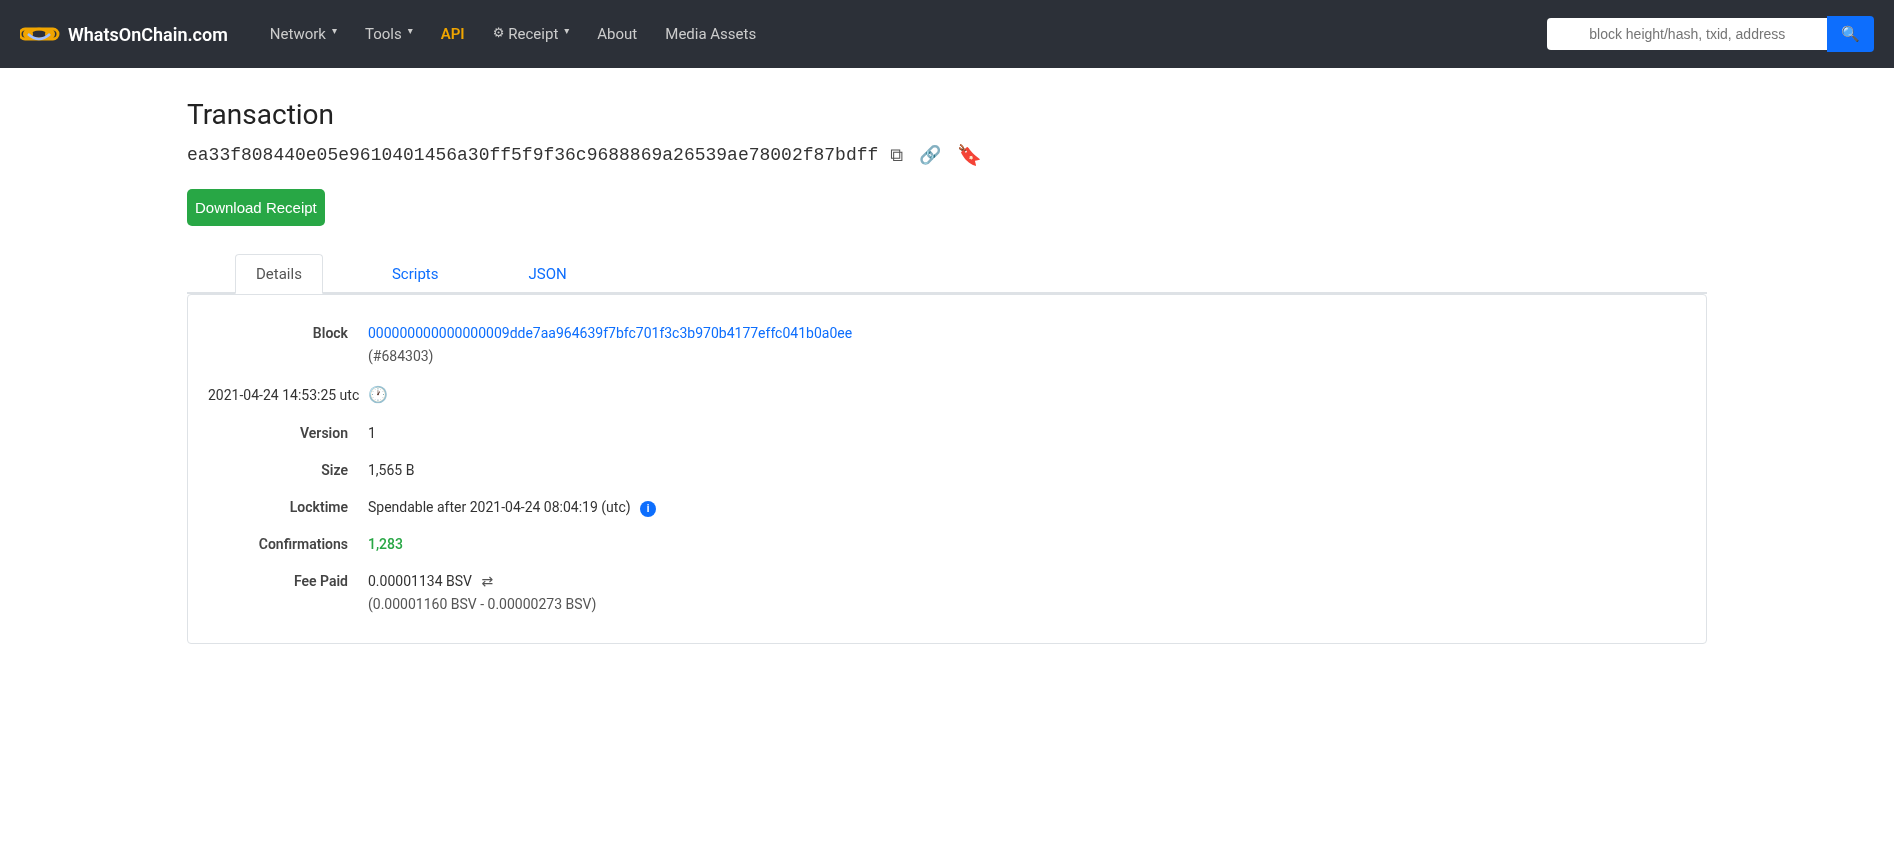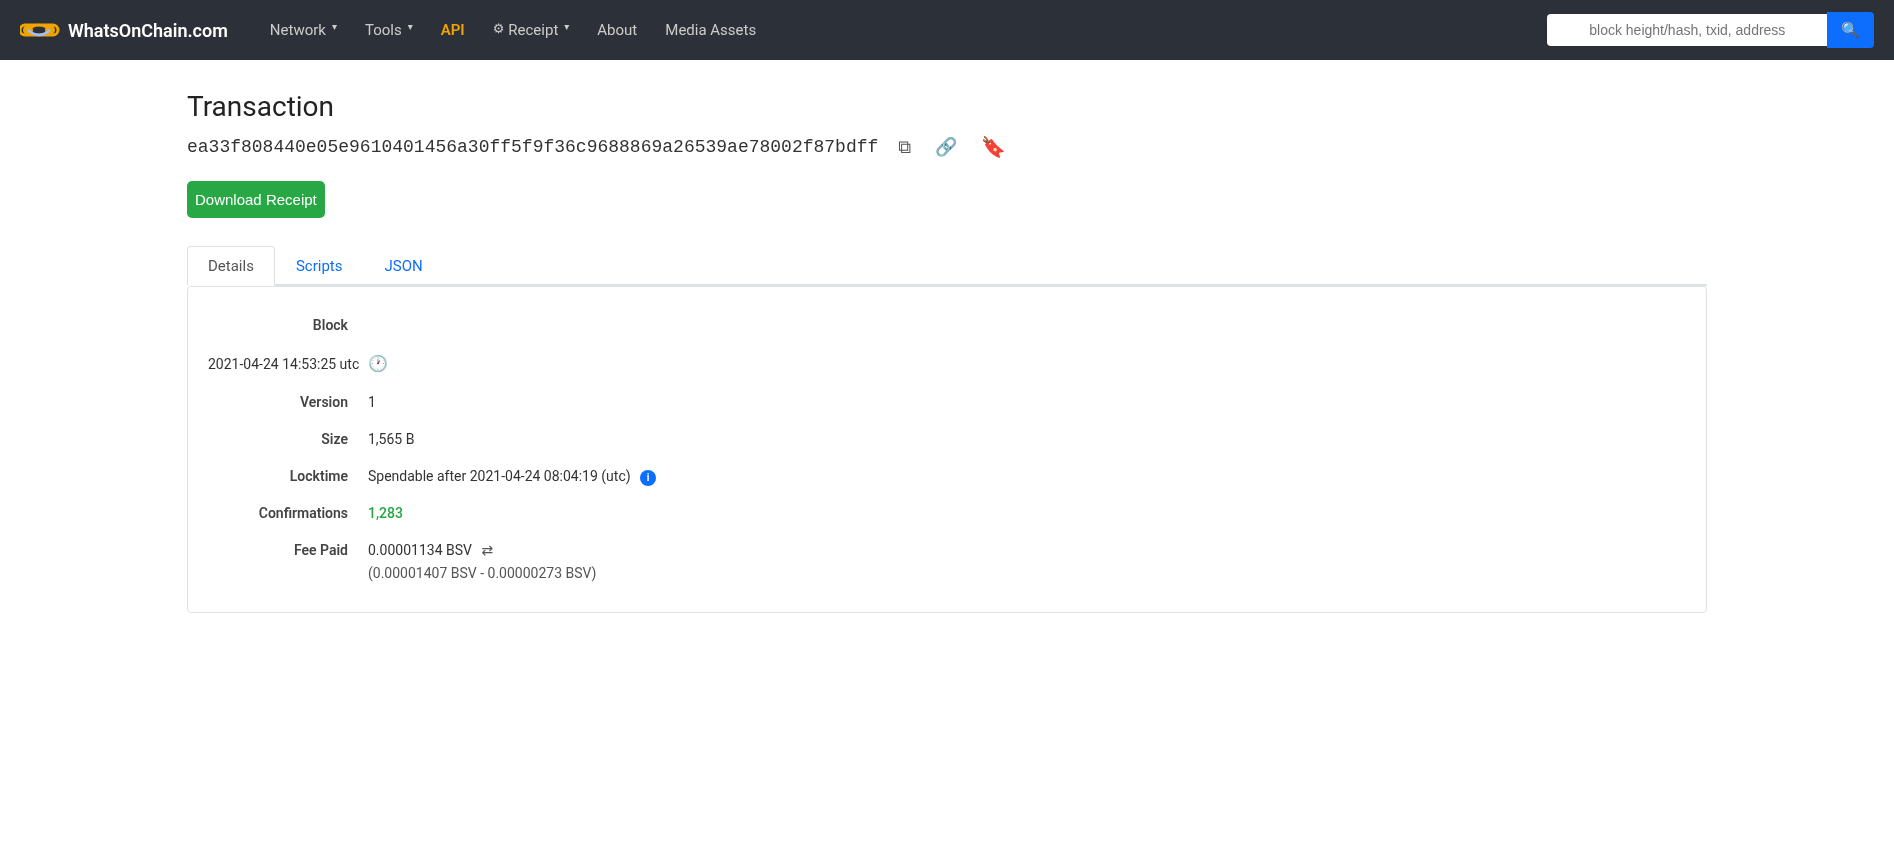--- a/index.html
+++ b/index.html
@@ -4,21 +4,21 @@
   <style>
     * { margin: 0; padding: 0; box-sizing: border-box; }
     body { font-family: -apple-system, BlinkMacSystemFont, 'Segoe UI', Roboto, sans-serif; background: #fff; color: #333; }
 
     
     .navbar {
       background: #2c3038;
       display: flex;
       align-items: center;
       padding: 0 20px;
-      height: 60px;
+      height: 68px;
       gap: 10px;
     }
     .navbar-brand {
       display: flex;
       align-items: center;
       gap: 8px;
       color: #fff;
       font-size: 18px;
       font-weight: 600;
       text-decoration: none;
@@ -84,21 +84,21 @@
     }
     .page-title {
       font-size: 28px;
       font-weight: 400;
       color: #222;
       margin-bottom: 10px;
     }
     .tx-hash-row {
       display: flex;
       align-items: center;
-      gap: 16px;
+      gap: 8px;
       margin-bottom: 20px;
     }
     .tx-hash {
       font-family: 'Courier New', Courier, monospace;
       font-size: 18px;
       color: #333;
       font-weight: 400;
     }
     .icon-btn {
       background: none;
@@ -133,20 +133,21 @@
     }
     .tab {
       padding: 10px 20px;
       font-size: 15px;
       cursor: pointer;
       border: 1px solid transparent;
       border-radius: 4px 4px 0 0;
       margin-bottom: -2px;
       color: #0d6efd;
       font-weight: 400;
+      margin-left: 48px;
     }
     .tab.active {
       color: #555;
       background: #fff;
       border-color: #dee2e6 #dee2e6 #fff;
     }
 
     
     .summary-card {
       border: 1px solid #dee2e6;
@@ -301,20 +302,24 @@
     <div class="tab">Scripts</div>
     <div class="tab">JSON</div>
   </div>
 
   
   <div class="summary-card">
     <div class="summary-body">
 
       <div class="summary-row">
         <div class="summary-label">Block</div>
+        <div class="summary-value">
+          <a href="#">000000000000000009dde7aa964639f7bfc701f3c3b970b4177effc041b0a0ee</a>
+          <span class="sub-value">(#684303)</span>
+        </div>
       </div>
 
       <div class="summary-row">
         <div class="summary-value">
           <span>2021-04-24 14:53:25 utc</span>
           <span class="clock-icon">🕐</span>
         </div>
       </div>
 
       <div class="summary-row">
@@ -338,19 +343,19 @@
       <div class="summary-row">
         <div class="summary-label">Confirmations</div>
         <div class="summary-value confirmations-value">1,283</div>
       </div>
 
       <div class="summary-row">
         <div class="summary-label">Fee Paid</div>
         <div class="summary-value">
           <span>0.00001134 BSV</span>
           <span class="transfer-icon">⇄</span>
-          <span class="sub-value">(0.00001407 BSV - 0.00000273 BSV)</span>
+          <span class="sub-value">(0.00001160 BSV - 0.00000273 BSV)</span>
         </div>
       </div>
 
     </div>
   </div>
 </div>
 
 </body></html>

